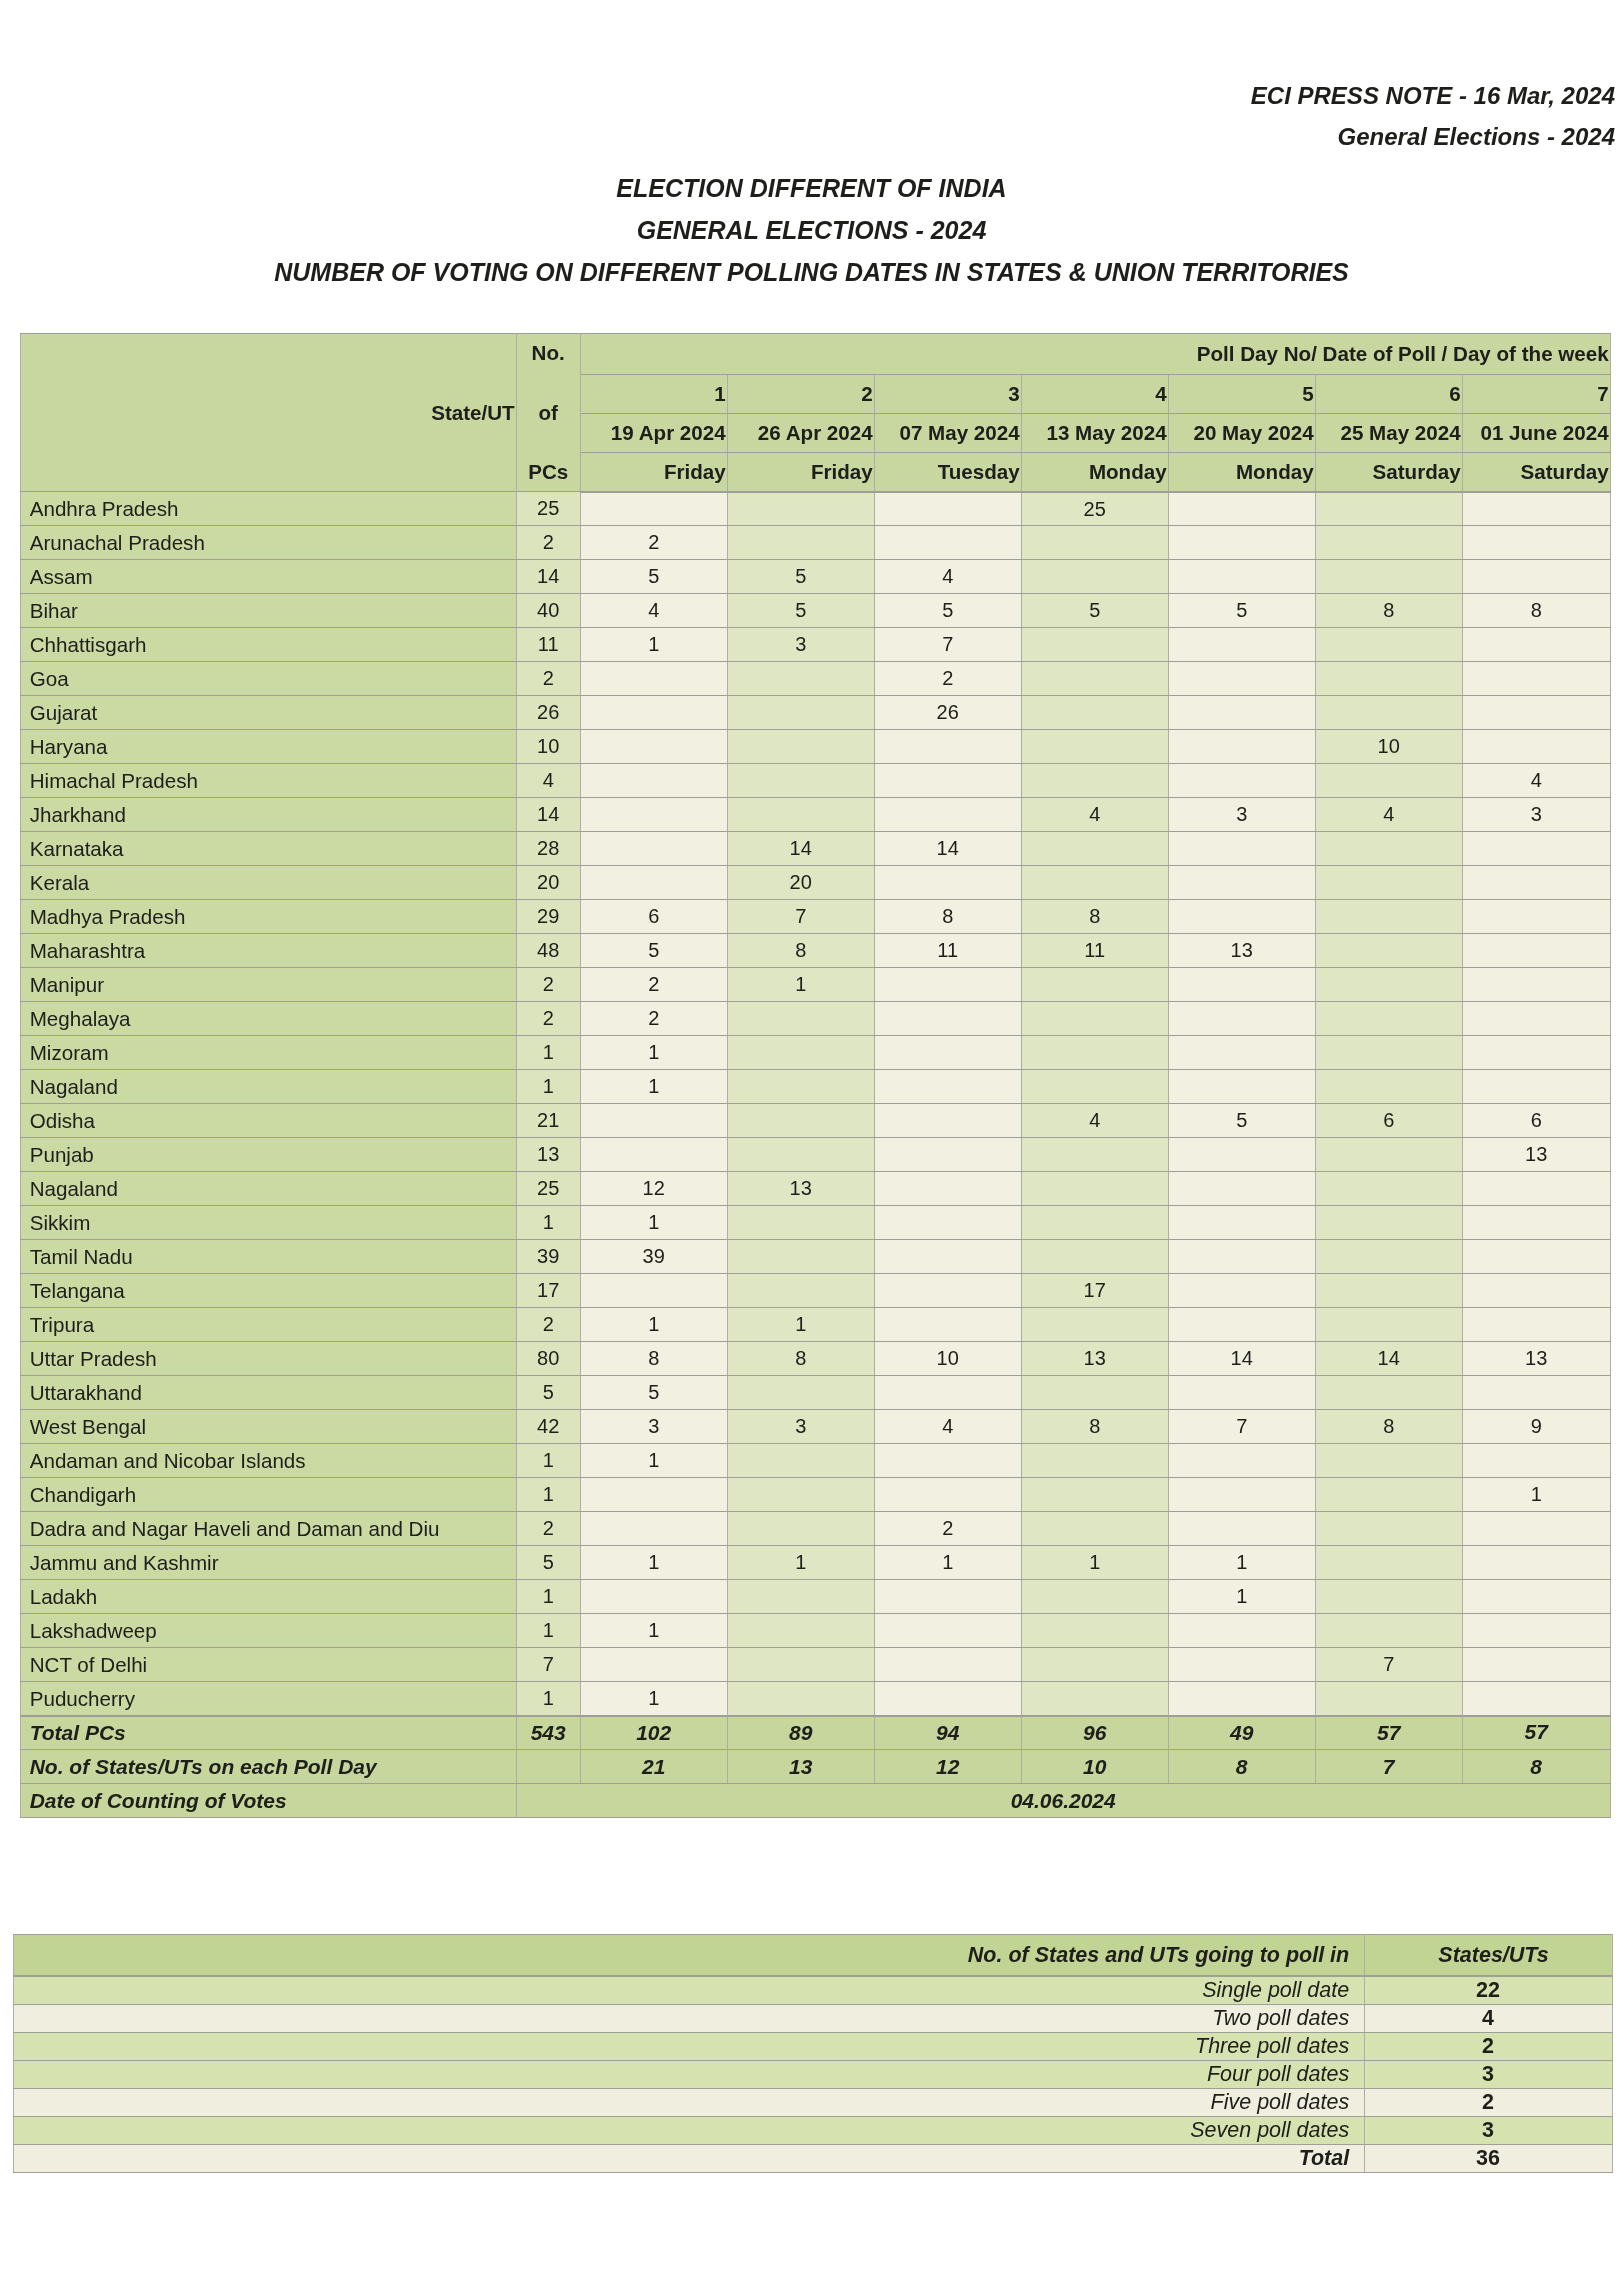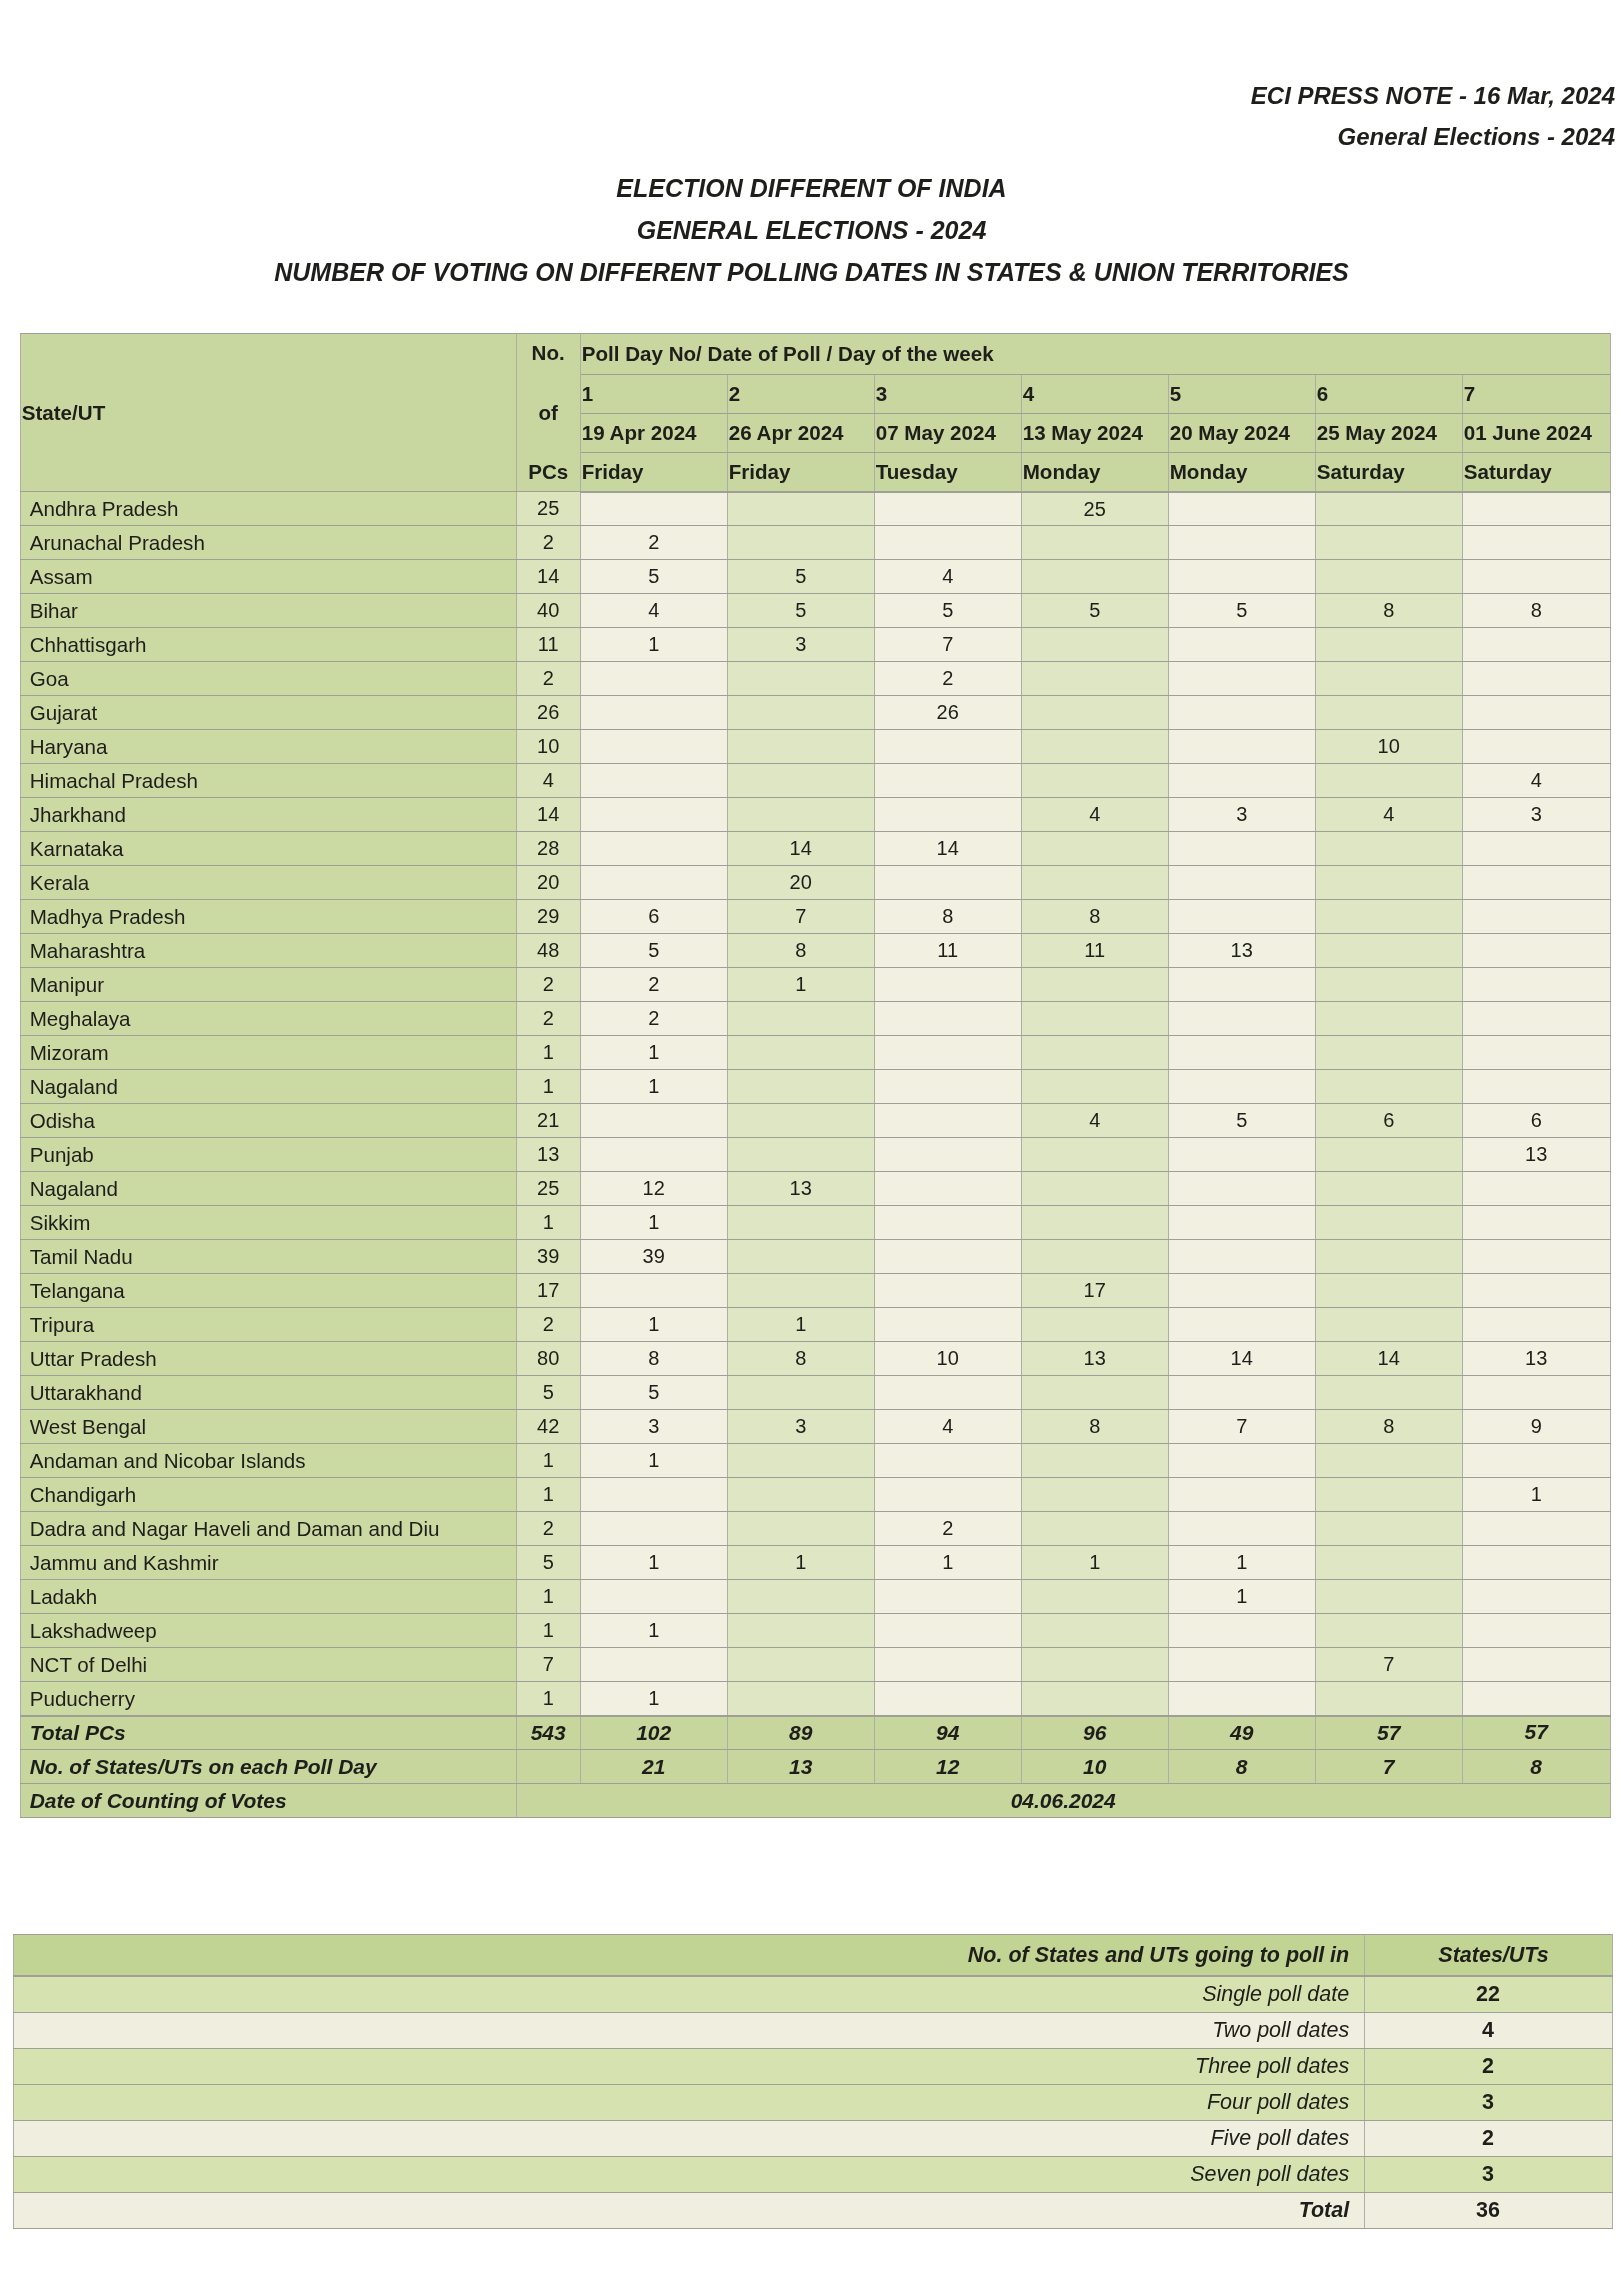--- a/index.html
+++ b/index.html
@@ -37,21 +37,21 @@
   }
   .main th,.main td{
     border-left:0.9px solid var(--border-lt);
     border-right:0.9px solid var(--border-lt);
     border-top:1.8px solid var(--border);
     border-bottom:1.8px solid var(--border);
     vertical-align:middle;
     overflow:hidden;white-space:nowrap;
   }
   .main thead th{
-    background:var(--green-header);font-weight:bold;font-size:20.6px;text-align:left;
+    background:var(--green-header);font-weight:bold;font-size:20.6px;text-align:right;
   }
   .main thead tr:last-child th{border-bottom-width:2.7px;}
   .h-polldays{height:41px;}
   .h-nums{height:38px;}
   .h-dates{height:39px;}
   .h-days{height:39px;}
   .pcs-head{padding:7.2px 0;}
   .pcs-head .stack{
     display:flex;flex-direction:column;justify-content:space-between;
     height:143px;align-items:center;
@@ -84,21 +84,21 @@
     border-top:1.8px solid var(--border);
     border-bottom:1.8px solid var(--border);
     vertical-align:middle;white-space:nowrap;overflow:hidden;
   }
   .summary thead th{
     background:var(--sum-header);font-weight:bold;font-style:italic;font-size:21.5px;height:38px;padding-left:12px;
   }
   .summary thead th:first-child{text-align:right;padding-right:14.3px;}
   .summary thead th:last-child{text-align:center;}
   .summary thead th{border-bottom-width:2.7px;}
-  .summary tbody tr{height:36px;}
+  .summary tbody tr{height:28px;}
   .s-label{
     text-align:right;padding-right:14.3px;font-style:italic;font-size:21.5px;
   }
   .s-label.s-bold{font-weight:bold;}
   .s-value{text-align:center;font-weight:bold;font-size:21.5px;}
   tr.tone-green td{background:var(--sum-green);}
   tr.tone-cream td{background:var(--sum-cream);}
 </style>
 </head>
 <body>

